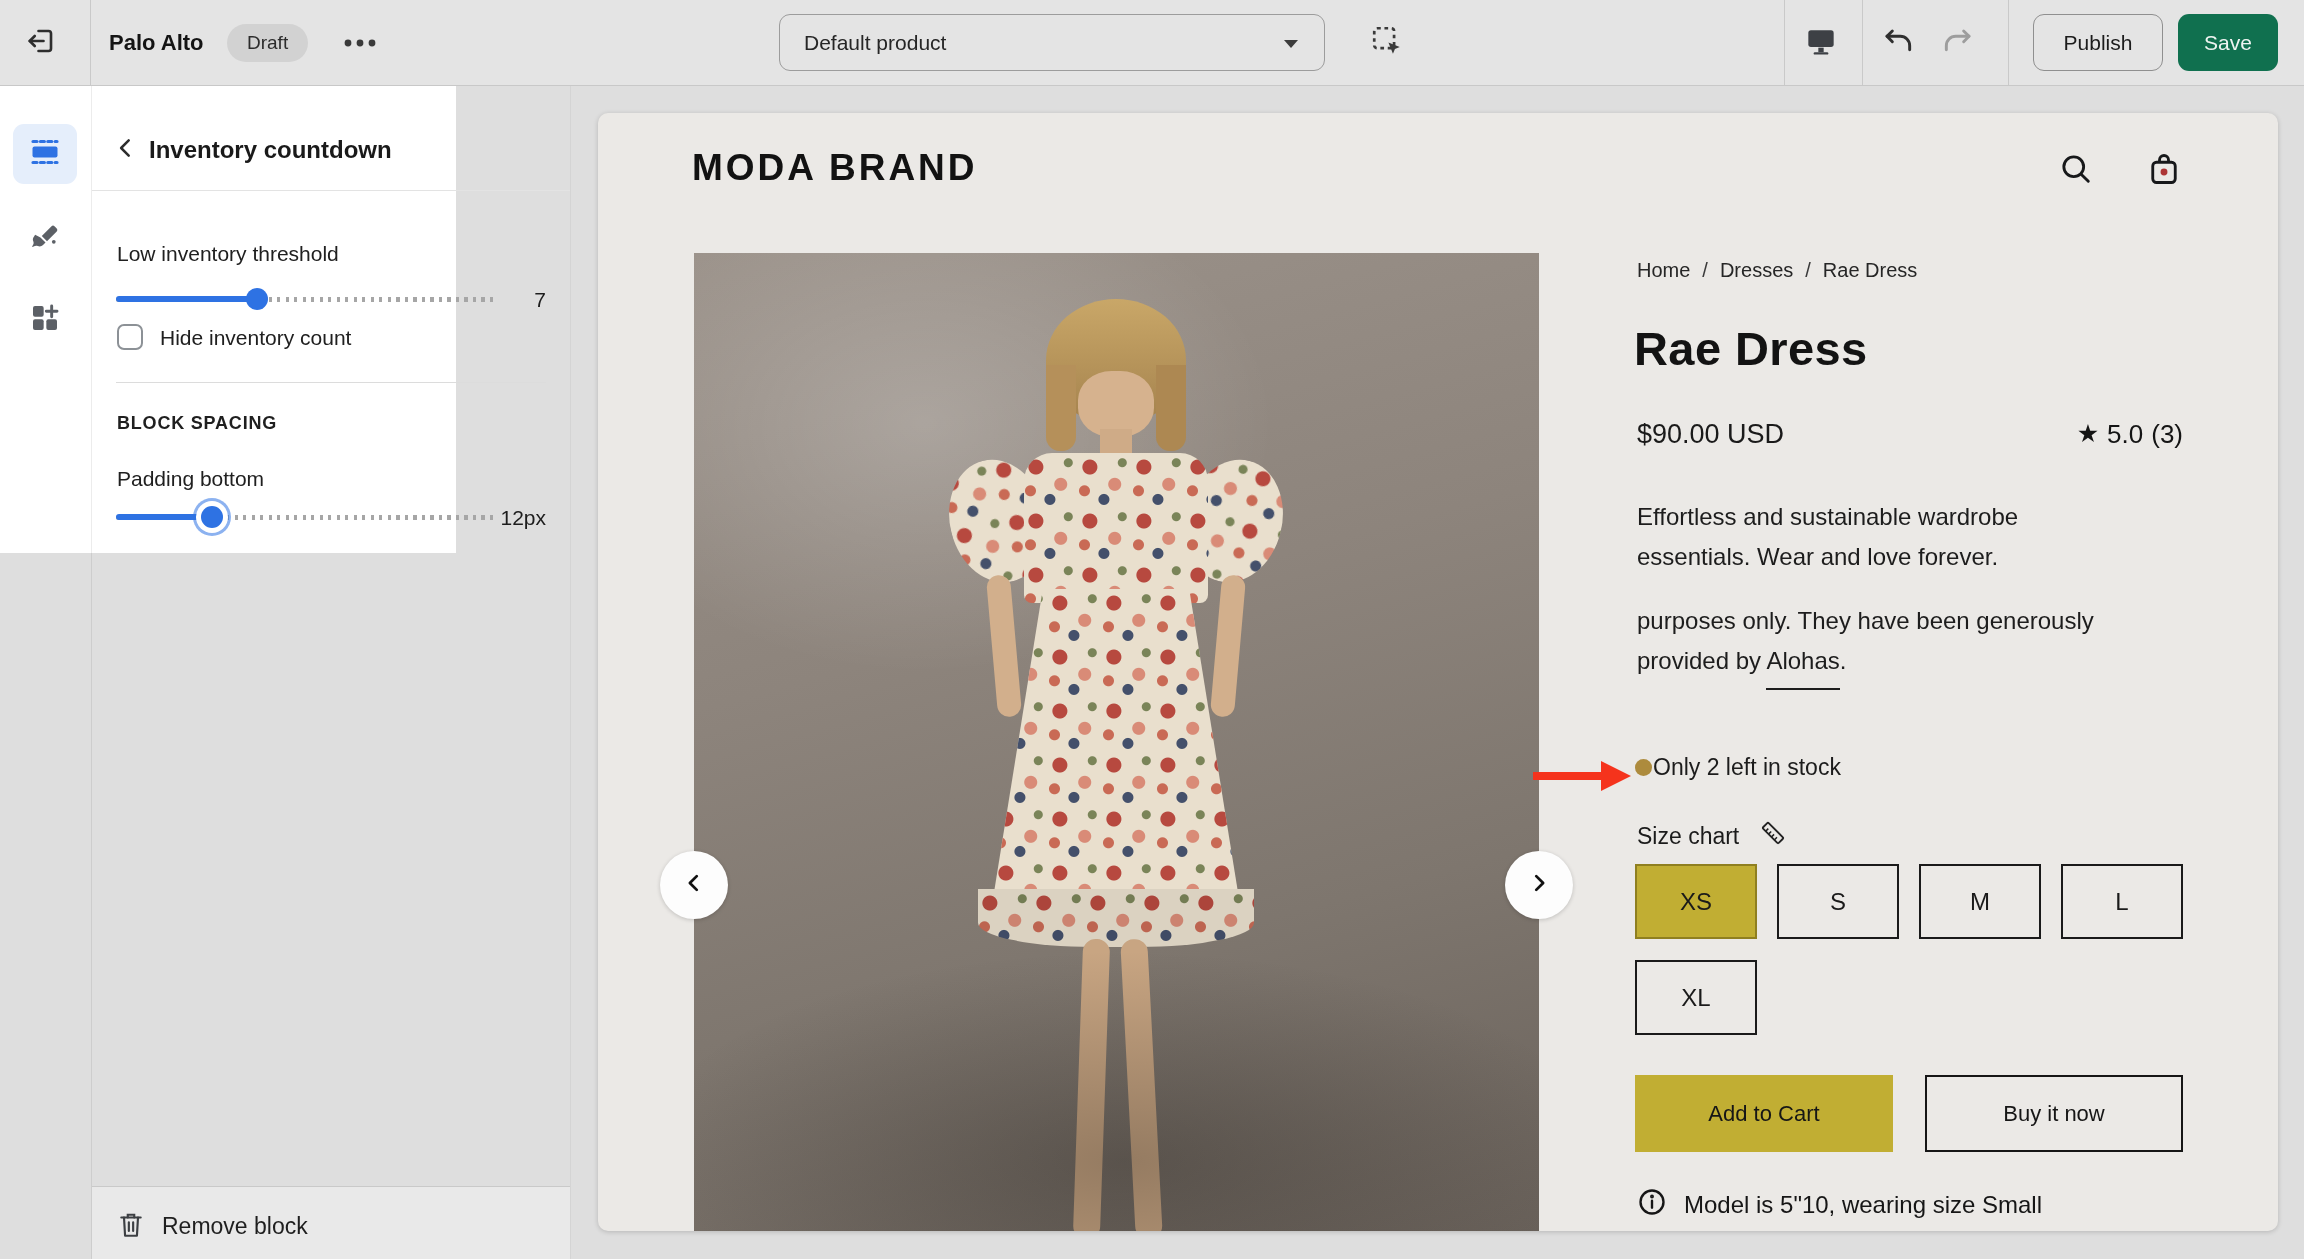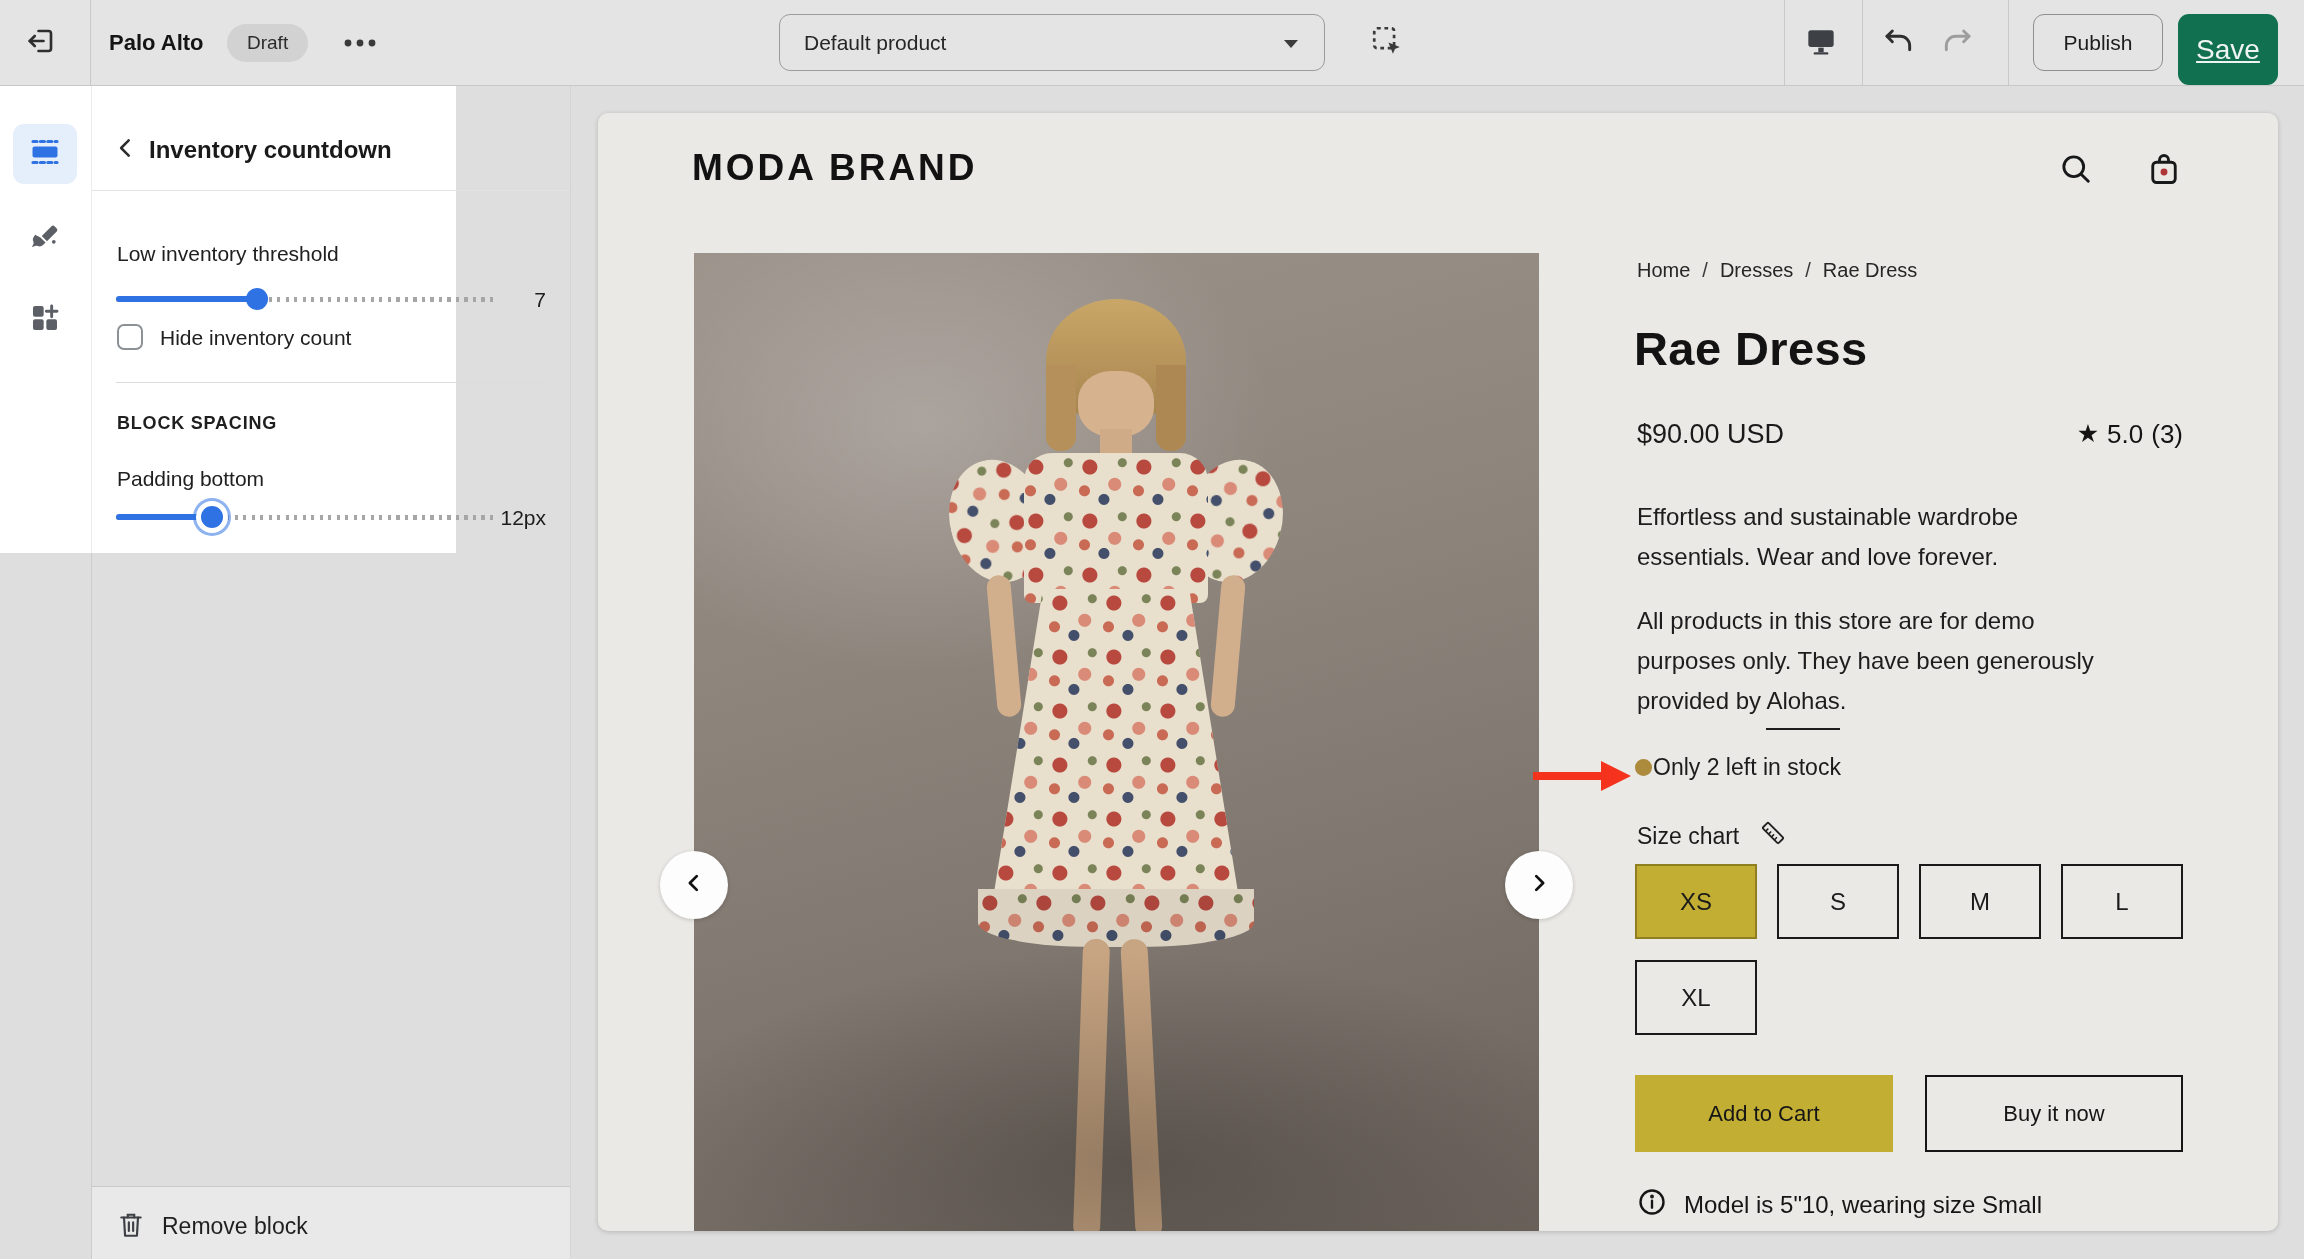--- a/index.html
+++ b/index.html
@@ -14,21 +14,21 @@
   .theme-name{position:absolute;left:109px;top:0;height:85px;display:flex;align-items:center;font-size:22px;font-weight:700;color:#141414;}
   .draft-pill{position:absolute;left:227px;top:24px;height:38px;padding:0 20px;background:#d2d2d2;border-radius:19px;display:flex;align-items:center;font-size:19px;color:#2c2c2c;}
   .more-btn{position:absolute;left:336px;top:22px;width:48px;height:42px;}
   .page-select{position:absolute;left:779px;top:14px;width:546px;height:57px;border:1px solid #9c9c9c;border-radius:11px;box-sizing:border-box;display:flex;align-items:center;padding:0 24px;font-size:21px;color:#262626;}
   .page-select .val{flex:1;}
   .select-tool{position:absolute;left:1362px;top:18px;width:50px;height:50px;}
   .monitor-btn{position:absolute;left:1798px;top:20px;width:46px;height:46px;}
   .undo-btn{position:absolute;left:1876px;top:20px;width:46px;height:46px;}
   .redo-btn{position:absolute;left:1934px;top:20px;width:46px;height:46px;}
   .publish-btn{position:absolute;left:2033px;top:14px;width:130px;height:57px;border:1px solid #8f8f8f;border-radius:11px;background:transparent;font-size:21px;color:#1c1c1c;display:flex;align-items:center;justify-content:center;box-sizing:border-box;cursor:pointer;}
-  .save-btn{position:absolute;left:2178px;top:14px;width:100px;height:71px;border:none;border-radius:11px;background:#10704f;font-size:28px;color:#eef4f1;display:flex;align-items:center;justify-content:center;cursor:pointer;text-decoration:underline;}
+  .save-btn{position:absolute;left:2178px;top:14px;width:100px;height:57px;border:none;border-radius:11px;background:#10704f;font-size:21px;color:#eef4f1;display:flex;align-items:center;justify-content:center;cursor:pointer;}
 
   
   .left-white{position:absolute;left:0;top:86px;width:456px;height:467px;background:#ffffff;}
   .rail-sep{position:absolute;left:91px;top:0;width:1px;height:467px;background:#ececec;}
   .rail-item{position:absolute;left:13px;width:64px;height:60px;border-radius:11px;display:flex;align-items:center;justify-content:center;cursor:pointer;}
   .rail-item.active{background:#e5eefb;}
   .v-line-low{position:absolute;left:91px;top:553px;width:1px;height:706px;background:#cdcdcd;}
   .v-line-right{position:absolute;left:570px;top:86px;width:1px;height:1173px;background:#d4d4d4;}
 
   .panel{position:absolute;left:92px;top:0;width:478px;height:467px;}
@@ -344,21 +344,20 @@
       <span class="star">★</span>
       <span>5.0</span>
       <span>(3)</span>
     </div>
 
     <div class="desc" style="top:384px;">
       <div>Effortless and sustainable wardrobe</div>
       <div>essentials. Wear and love forever.</div>
     </div>
     <div class="desc" style="top:488px;">
-      <div>All products in this store are for demo</div>
       <div>purposes only. They have been generously</div>
       <div><span>provided by </span><span class="link">Alohas</span><span>.</span></div>
     </div>
 
     <div class="stock-row">
       <span class="stock-dot"></span>
       <span>Only 2 left in stock</span>
     </div>
 
     <div class="size-chart">

